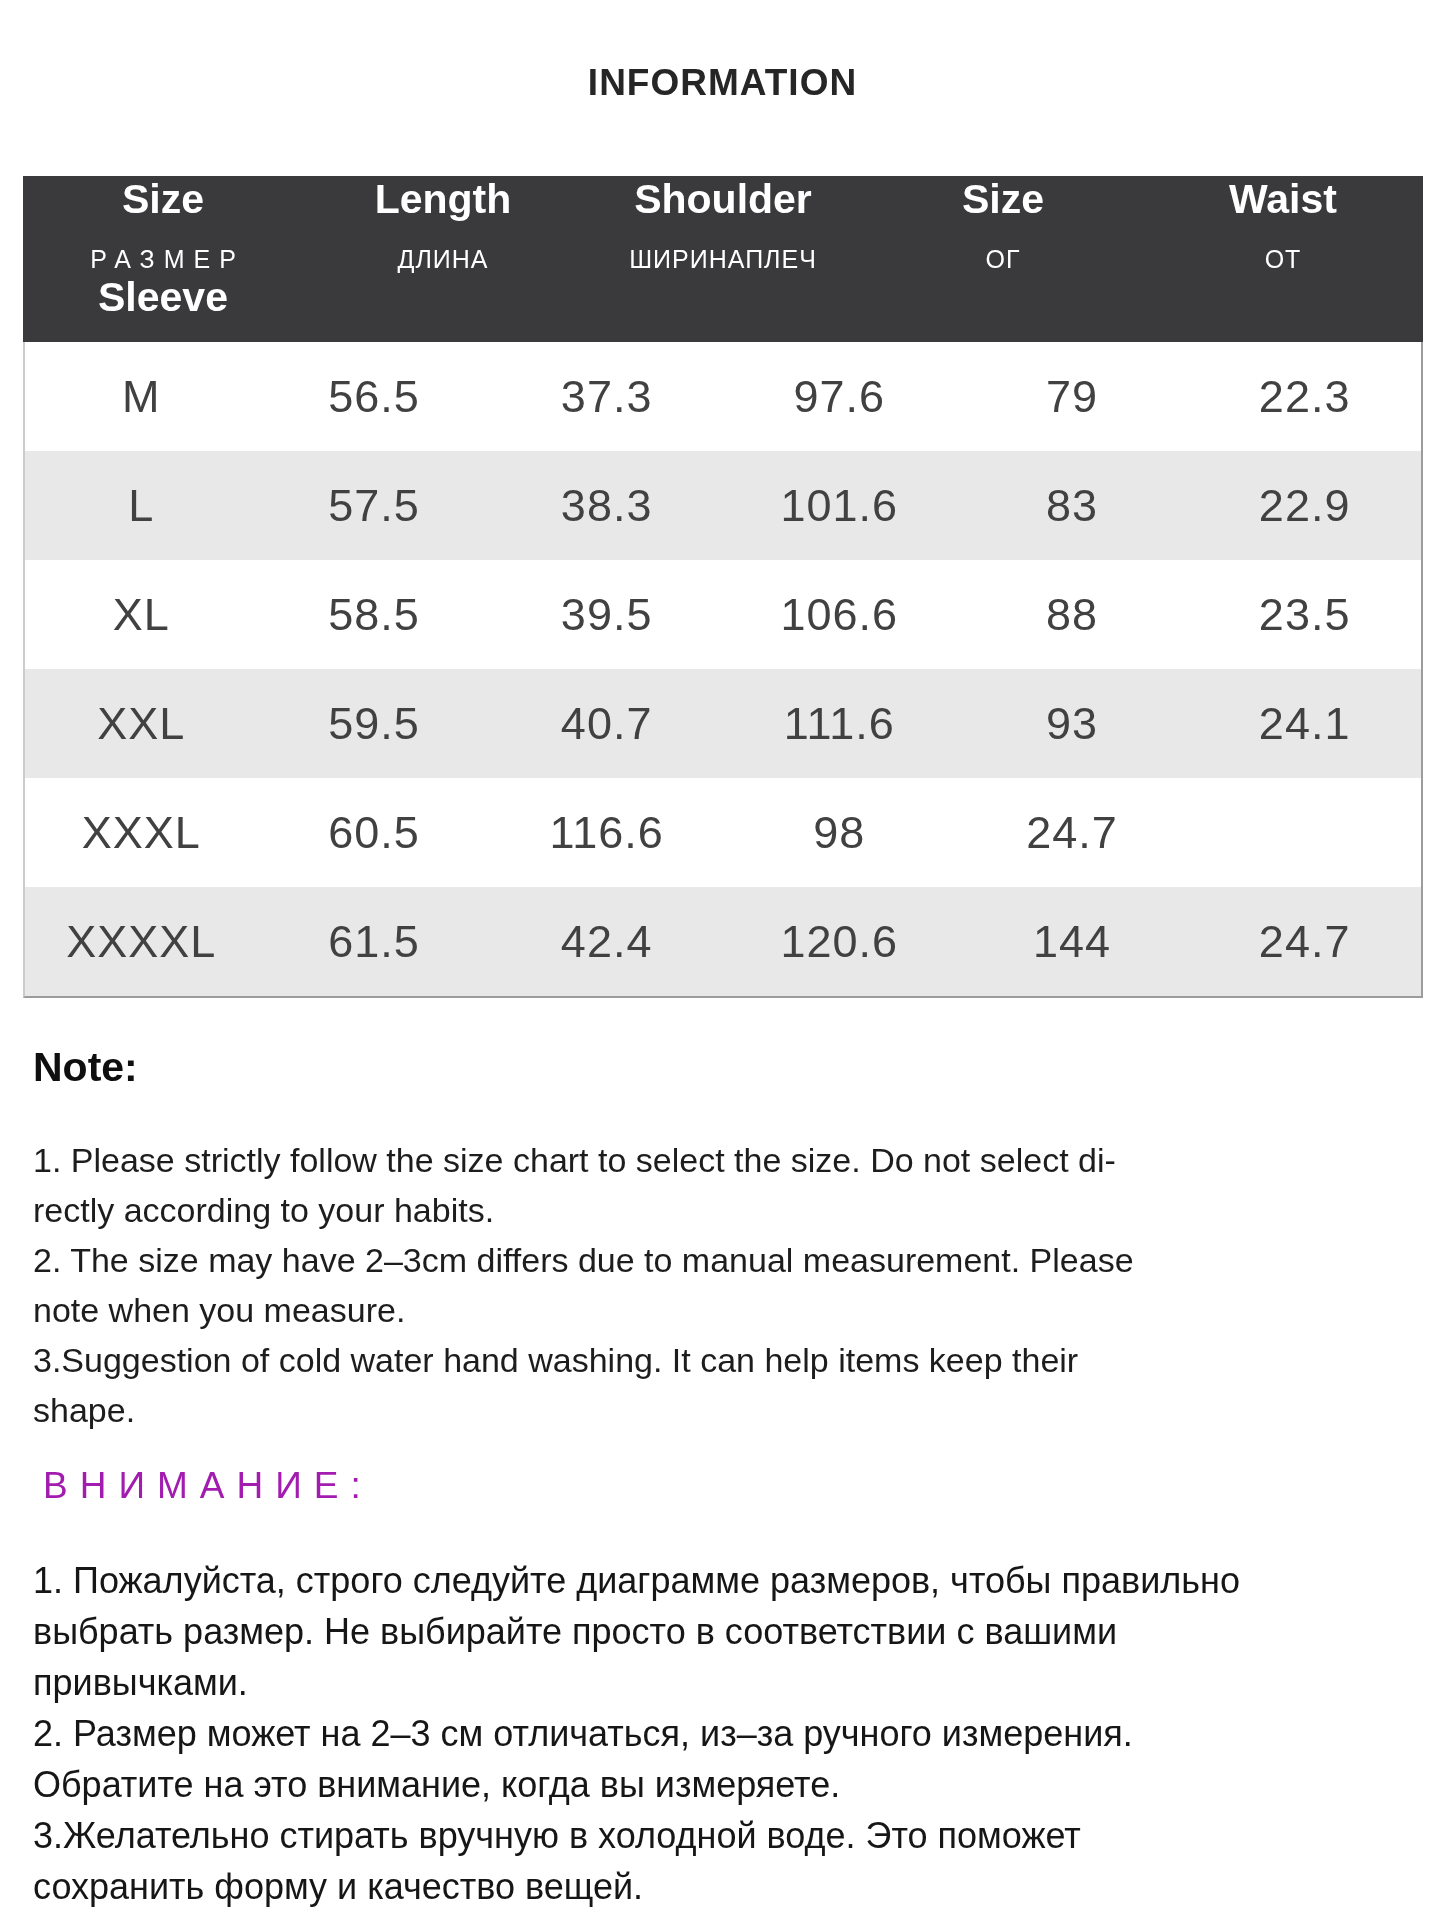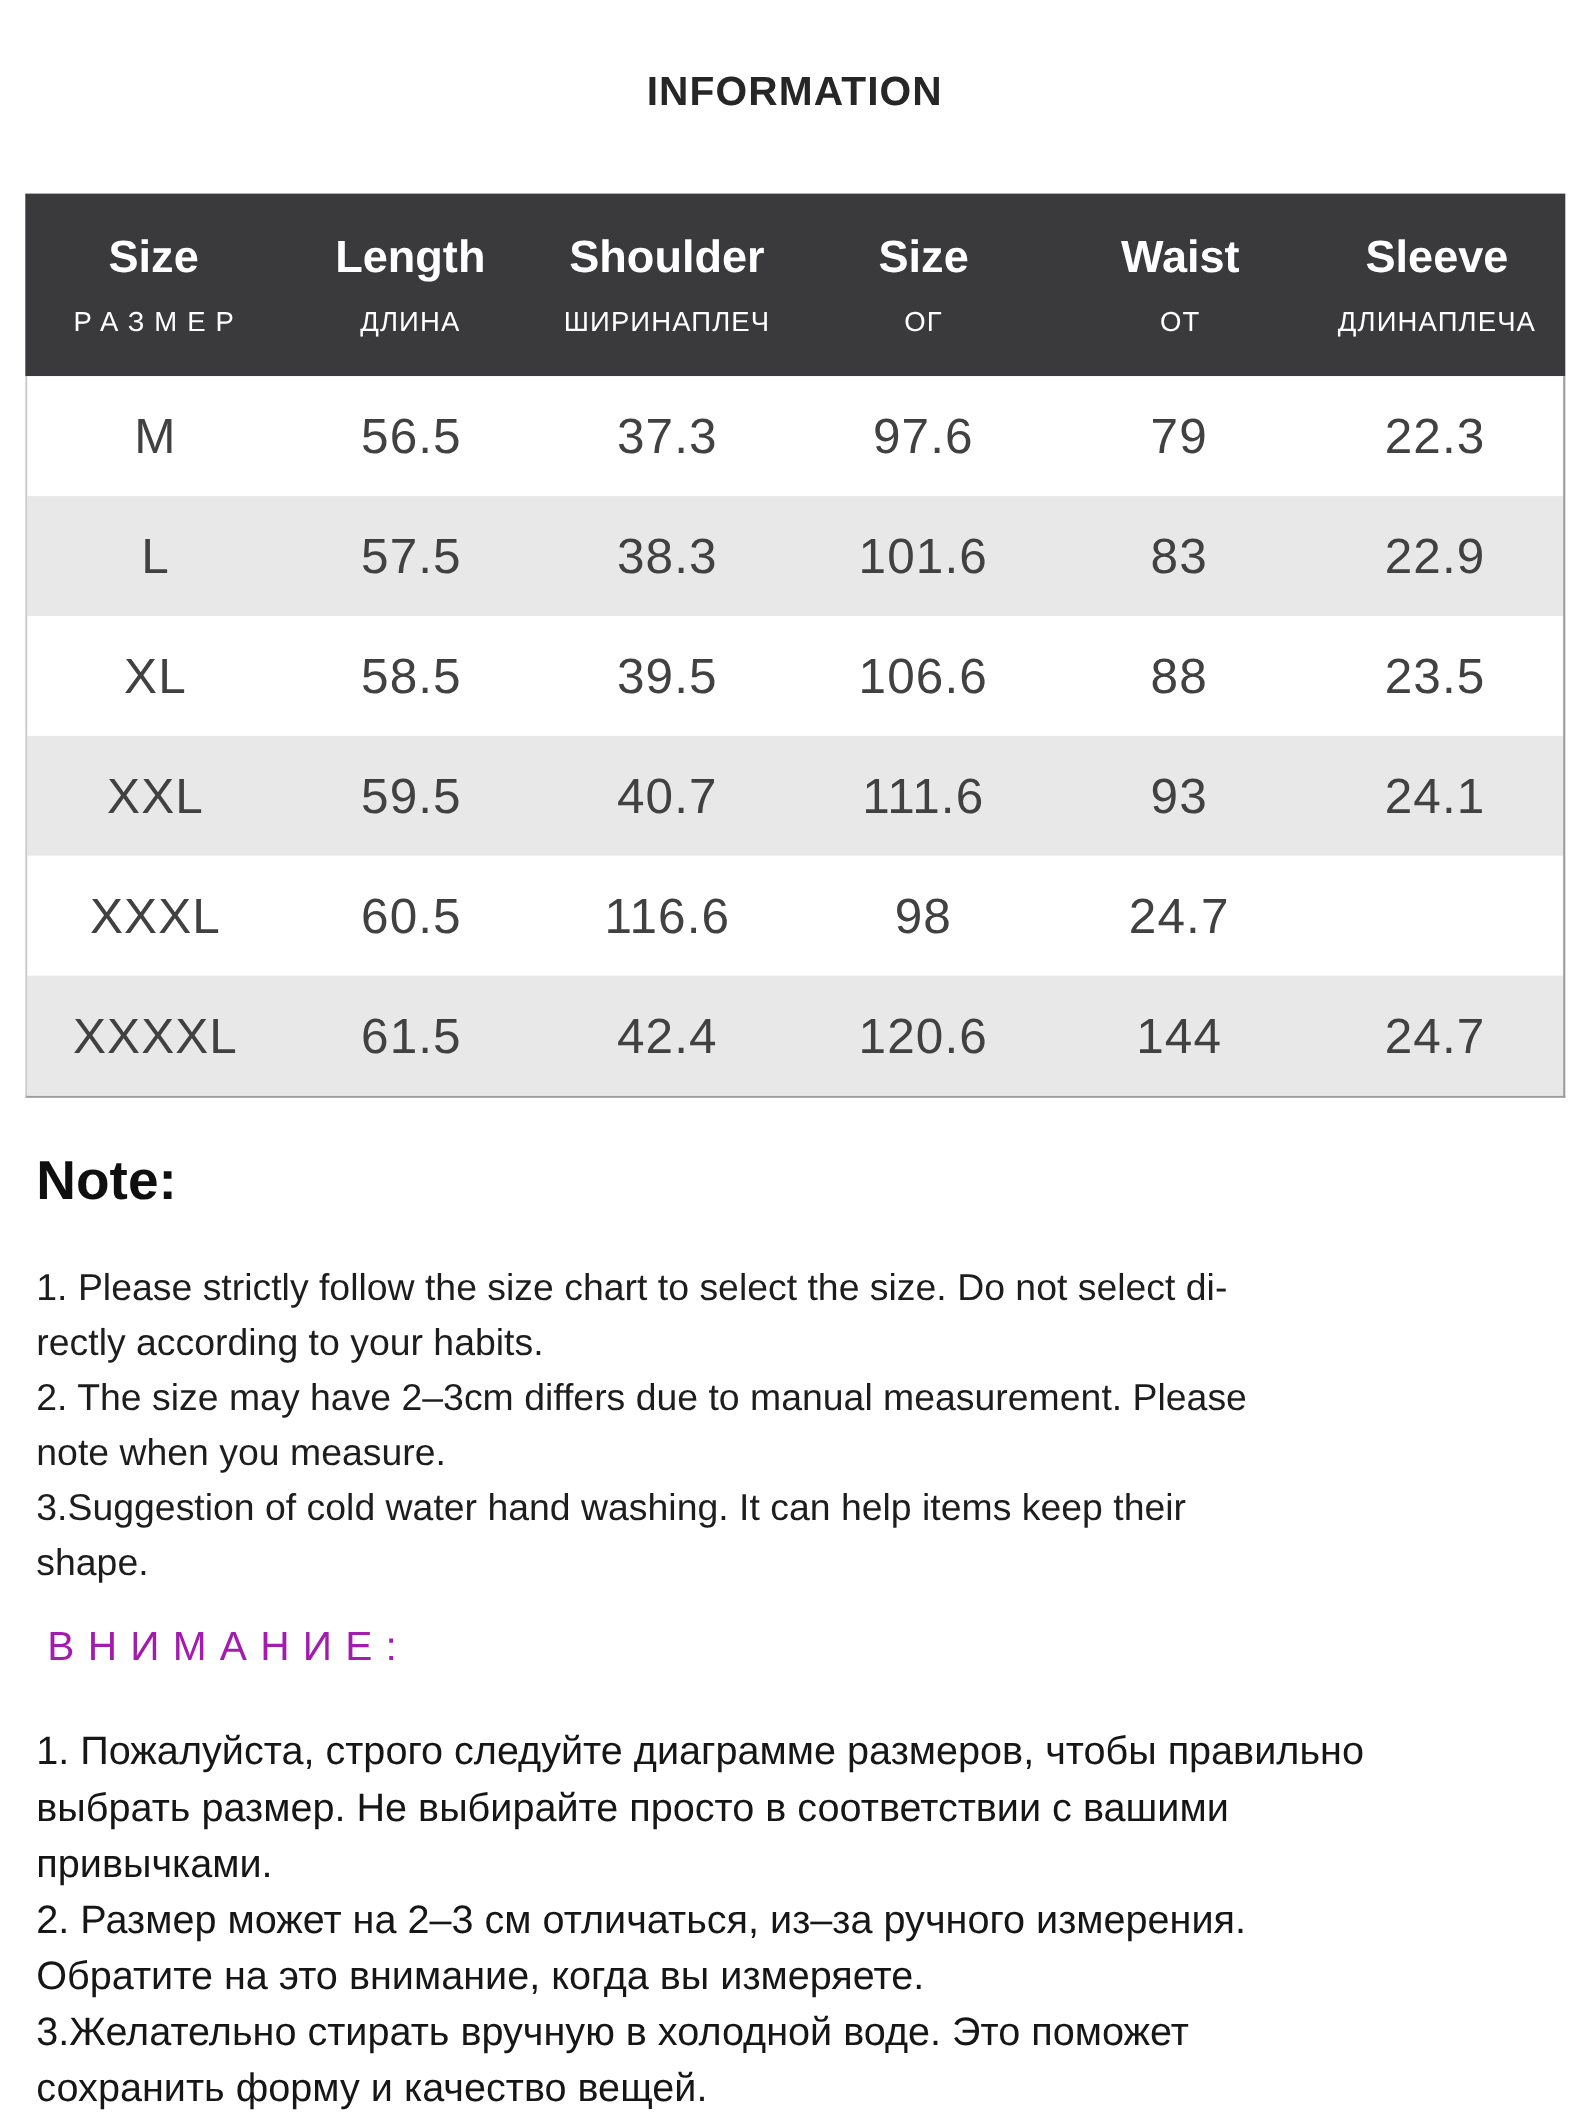--- a/index.html
+++ b/index.html
@@ -17,21 +17,21 @@
     font-size: 37px;
     font-weight: 700;
     letter-spacing: 1px;
     color: #262626;
   }
 
   .size-table { margin: 72px 22px 0 23px; }
 
   .thead {
     display: grid;
-    grid-template-columns: repeat(6, 1fr);
+    grid-template-columns: repeat(5, 1fr);
     background: var(--header-bg, #3a393b);
     height: 166px;
     align-items: center;
   }
   .hcell {
     display: flex; flex-direction: column;
     align-items: center; justify-content: center;
     gap: 22px;
     color: var(--header-text, #ffffff);
   }
@@ -53,21 +53,21 @@
     font-size: 45px;
     font-weight: 400;
     color: #414141;
     letter-spacing: 1px;
     background: #ffffff;
   }
   .trow:nth-child(even) { background: var(--row-alt-bg, #e9e8e8); }
 
   .note-en { margin: 46px 30px 0 33px; }
   .note-heading-en {
-    font-size: 50px;
+    font-size: 41px;
     font-weight: 700;
     color: #0f0f0f;
   }
   .note-lines-en {
     margin-top: 44px;
     font-size: 34px;
     line-height: 50px;
     color: #1d1d1d;
     white-space: pre-line;
   }

